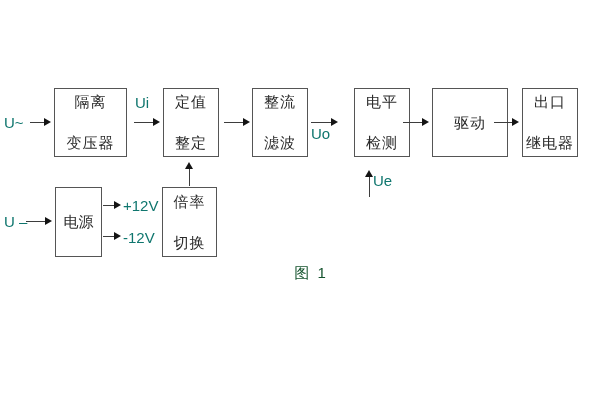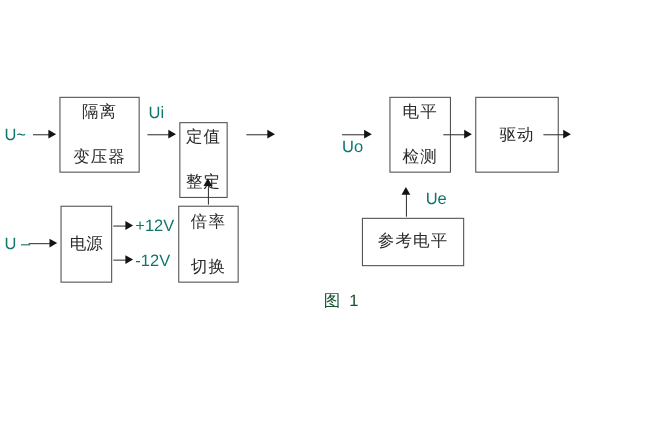--- a/index.html
+++ b/index.html
@@ -74,55 +74,60 @@
 </head>
 <body>
 
 <div id="canvas">
 
   <div class="blk" style="left:54px;top:88px;width:73px;height:69px;">
     <span>隔离</span>
     <span>变压器</span>
   </div>
 
-  <div class="blk" style="left:163px;top:88px;width:44px;height:69px;margin-top:23px;">
+  <div class="blk" style="left:163px;top:88px;width:56px;height:69px;">
     <span>定值</span>
     <span>整定</span>
   </div>
 
+  <div class="blk" style="left:252px;top:88px;width:56px;height:69px;">
+    <span>整流</span>
+    <span>滤波</span>
+  </div>
 
   <div class="blk" style="left:342px;top:88px;width:56px;height:69px;margin-left:12px;">
     <span>电平</span>
     <span>检测</span>
   </div>
 
   <div class="blk" style="left:432px;top:88px;width:76px;height:69px;">
     <span>驱动</span>
   </div>
 
+  <div class="blk" style="left:522px;top:88px;width:56px;height:69px;">
+    <span>出口</span>
+    <span>继电器</span>
+  </div>
 
   <div class="blk" style="left:55px;top:187px;width:47px;height:70px;letter-spacing:0;justify-content:center;">
     <span>电源</span>
   </div>
 
   <div class="blk" style="left:162px;top:187px;width:55px;height:70px;">
     <span>倍率</span>
     <span>切换</span>
   </div>
 
-  <div class="blk" style="left:329px;top:198px;width:93px;height:44px;">
-    <span>参考电平</span>
-  </div>
 
   <div class="lbl" style="left:4px;top:115px;">U~</div>
   <div class="lbl" style="left:4px;top:214px;">U –</div>
 
   <div class="lbl" style="left:135px;top:95px;">Ui</div>
   <div class="lbl" style="left:311px;top:98px;margin-top:28px;">Uo</div>
-  <div class="lbl" style="left:387px;top:173px;">Ue</div>
+  <div class="lbl" style="left:373px;top:173px;">Ue</div>
 
   <div class="lbl" style="left:123px;top:198px;">+12V</div>
   <div class="lbl" style="left:123px;top:230px;">-12V</div>
 
   <div class="ha" style="left:30px;top:122px;width:15px;"></div>
   <div class="ha" style="left:134px;top:122px;width:20px;"></div>
   <div class="ha" style="left:224px;top:122px;width:20px;"></div>
   <div class="ha" style="left:311px;top:122px;width:21px;"></div>
   <div class="ha" style="left:403px;top:122px;width:20px;"></div>
   <div class="ha" style="left:494px;top:122px;width:19px;"></div>

